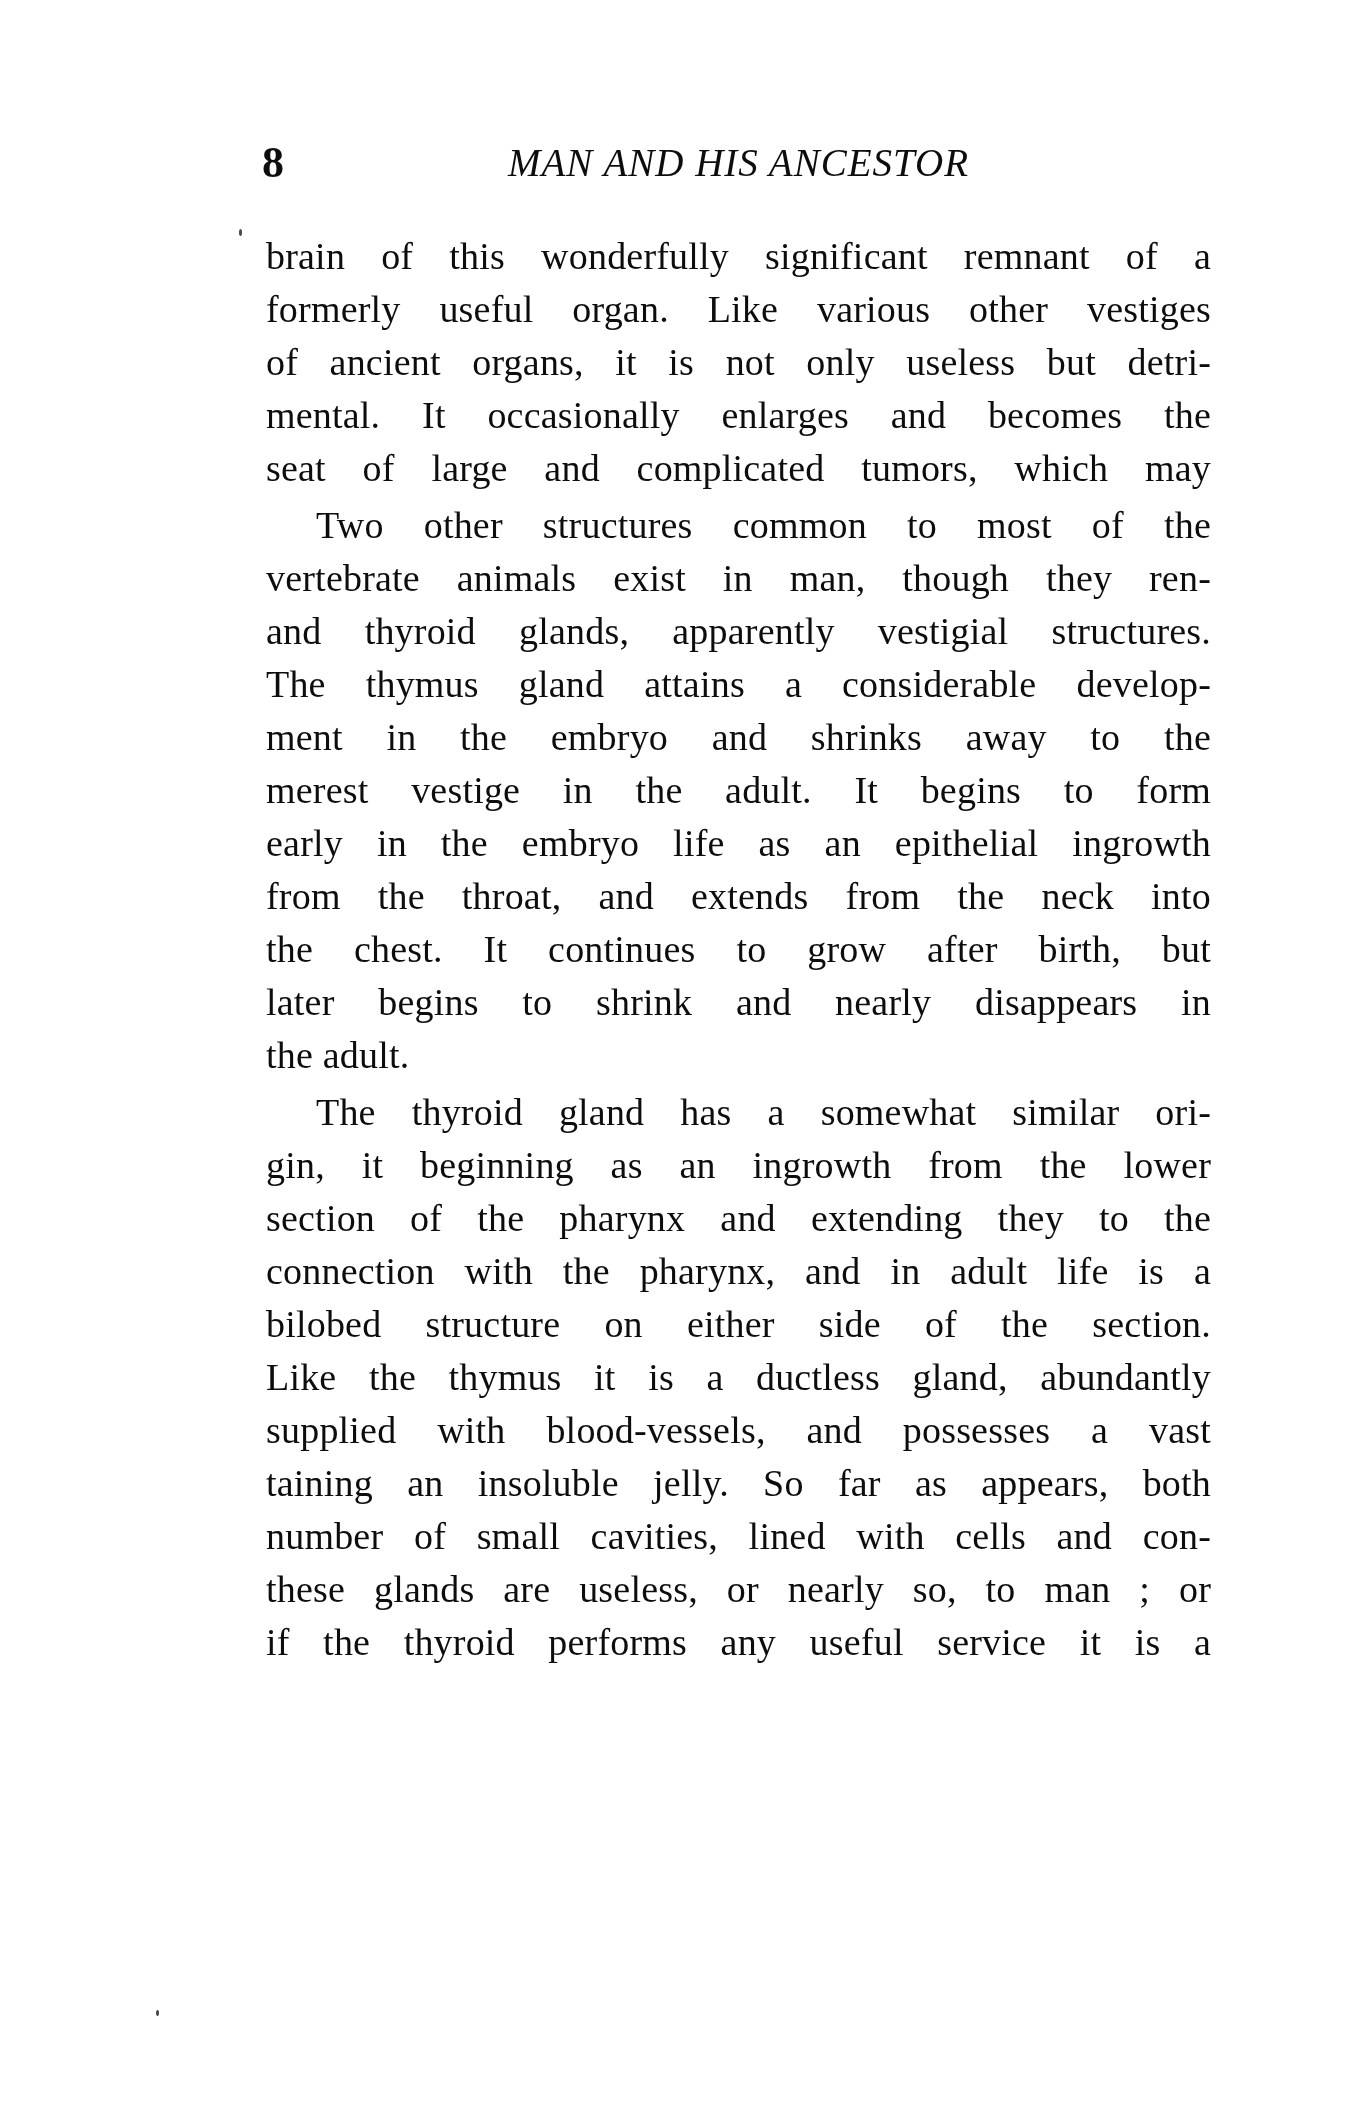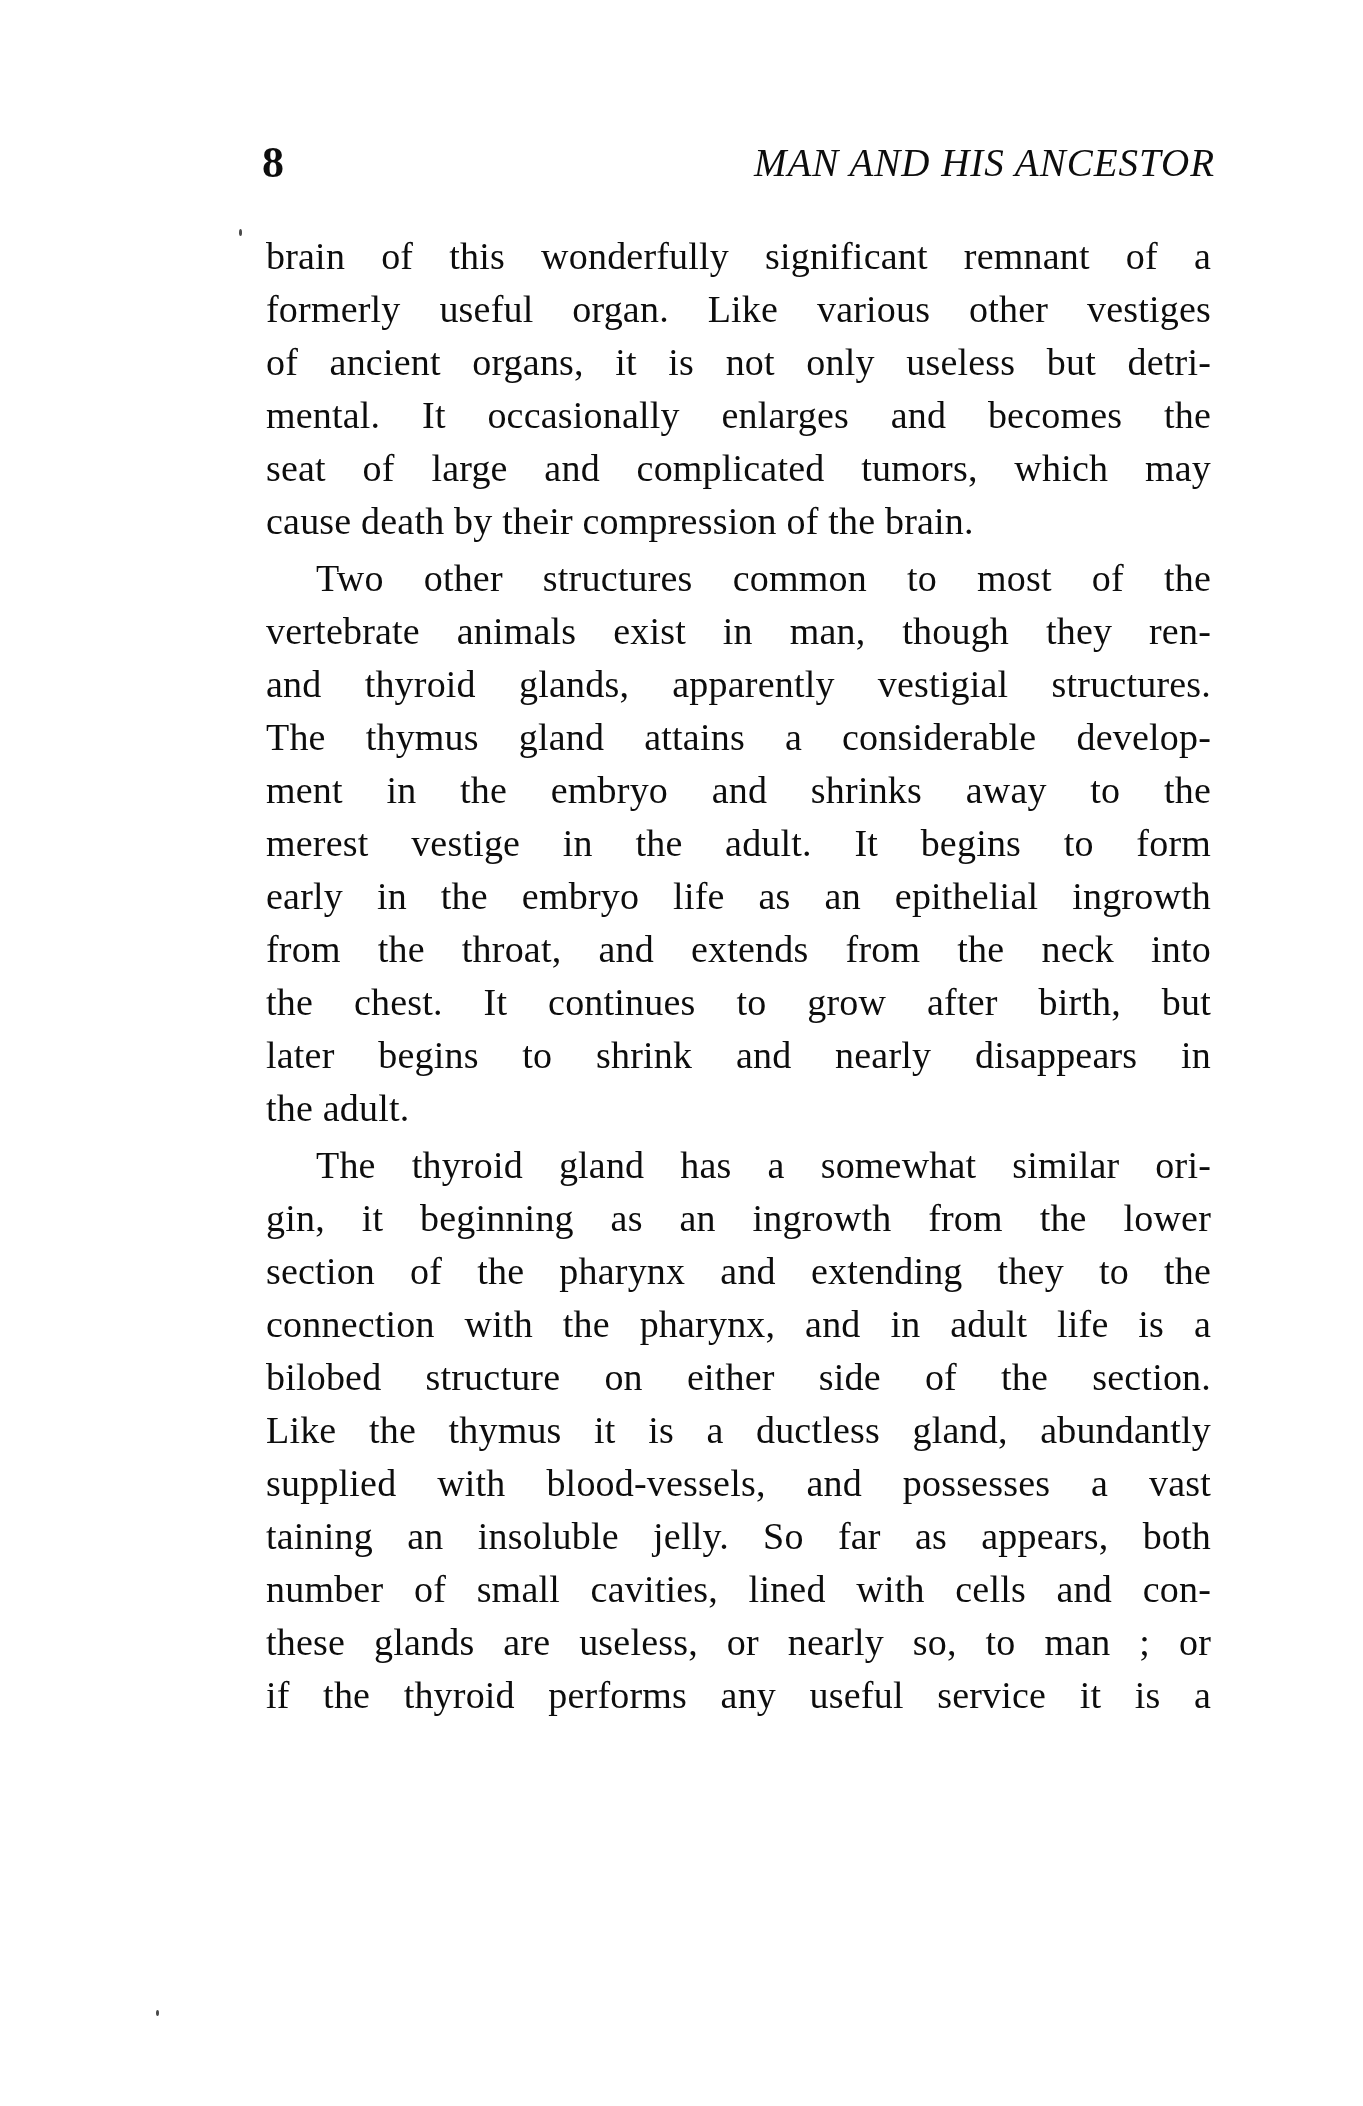--- a/index.html
+++ b/index.html
@@ -34,21 +34,21 @@
     font-size: 44px;
     font-weight: bold;
     line-height: 40px;
     letter-spacing: 0.5px;
   }
   .running-title {
     position: absolute;
     left: 0;
     right: 0;
     top: 0;
-    text-align: right;
+    text-align: center;
     font-style: italic;
     font-size: 39px;
     line-height: 40px;
     letter-spacing: 1px;
     white-space: nowrap;
   }
   .text-block {
     position: absolute;
     left: 262px;
     top: 226px;
@@ -83,21 +83,20 @@
     <span class="running-title">MAN AND HIS ANCESTOR</span>
   </header>
 
   <main class="text-block">
       <div class="para">
         <div class="line">brain of this wonderfully significant remnant of a</div>
         <div class="line">formerly useful organ.  Like various other vestiges</div>
         <div class="line">of ancient organs, it is not only useless but detri-</div>
         <div class="line">mental.  It occasionally enlarges and becomes the</div>
         <div class="line">seat of large and complicated tumors, which may</div>
-        <div class="line no-stretch">cause death by their compression of the brain.</div>
       </div>
       <div class="para indent">
         <div class="line">Two other structures common to most of the</div>
         <div class="line">vertebrate animals exist in man, though they ren-</div>
         <div class="line">and thyroid glands, apparently vestigial structures.</div>
         <div class="line">The thymus gland attains a considerable develop-</div>
         <div class="line">ment in the embryo and shrinks away to the</div>
         <div class="line">merest vestige in the adult.  It begins to form</div>
         <div class="line">early in the embryo life as an epithelial ingrowth</div>
         <div class="line">from the throat, and extends from the neck into</div>

